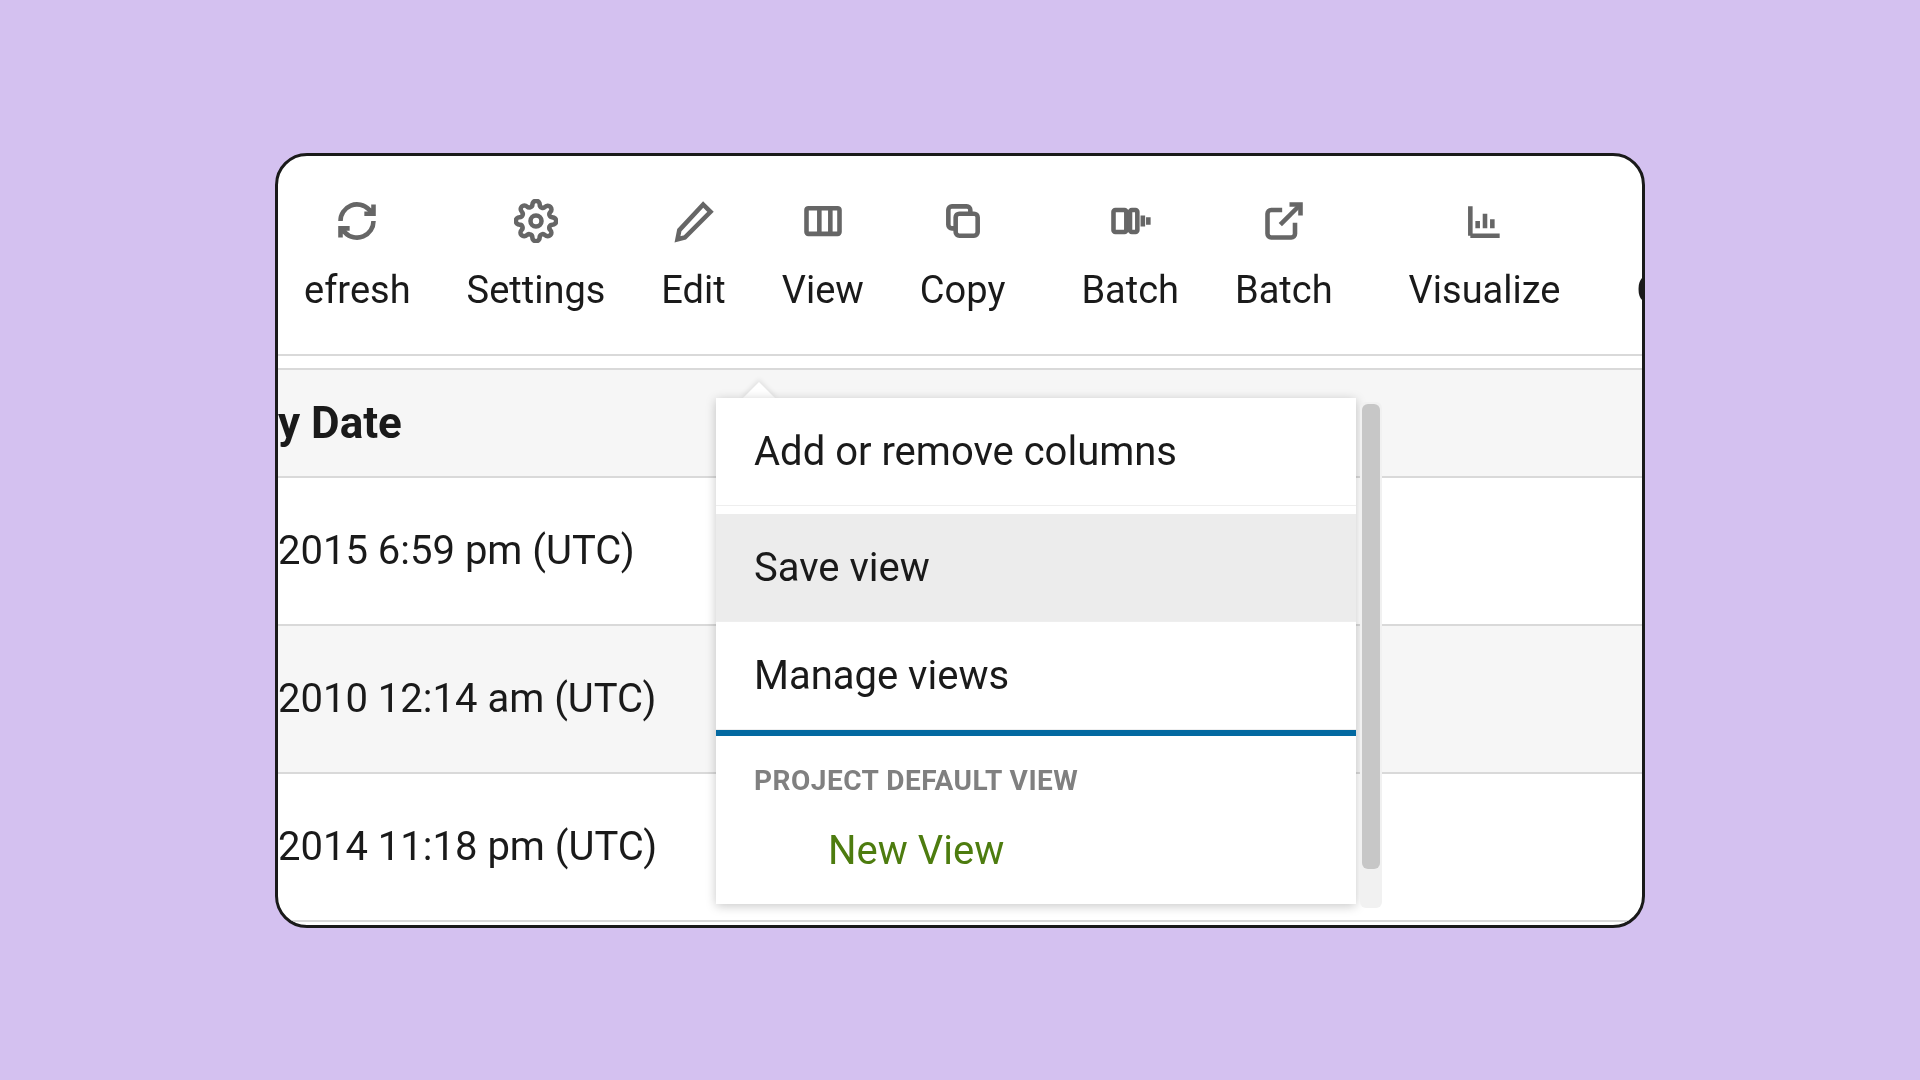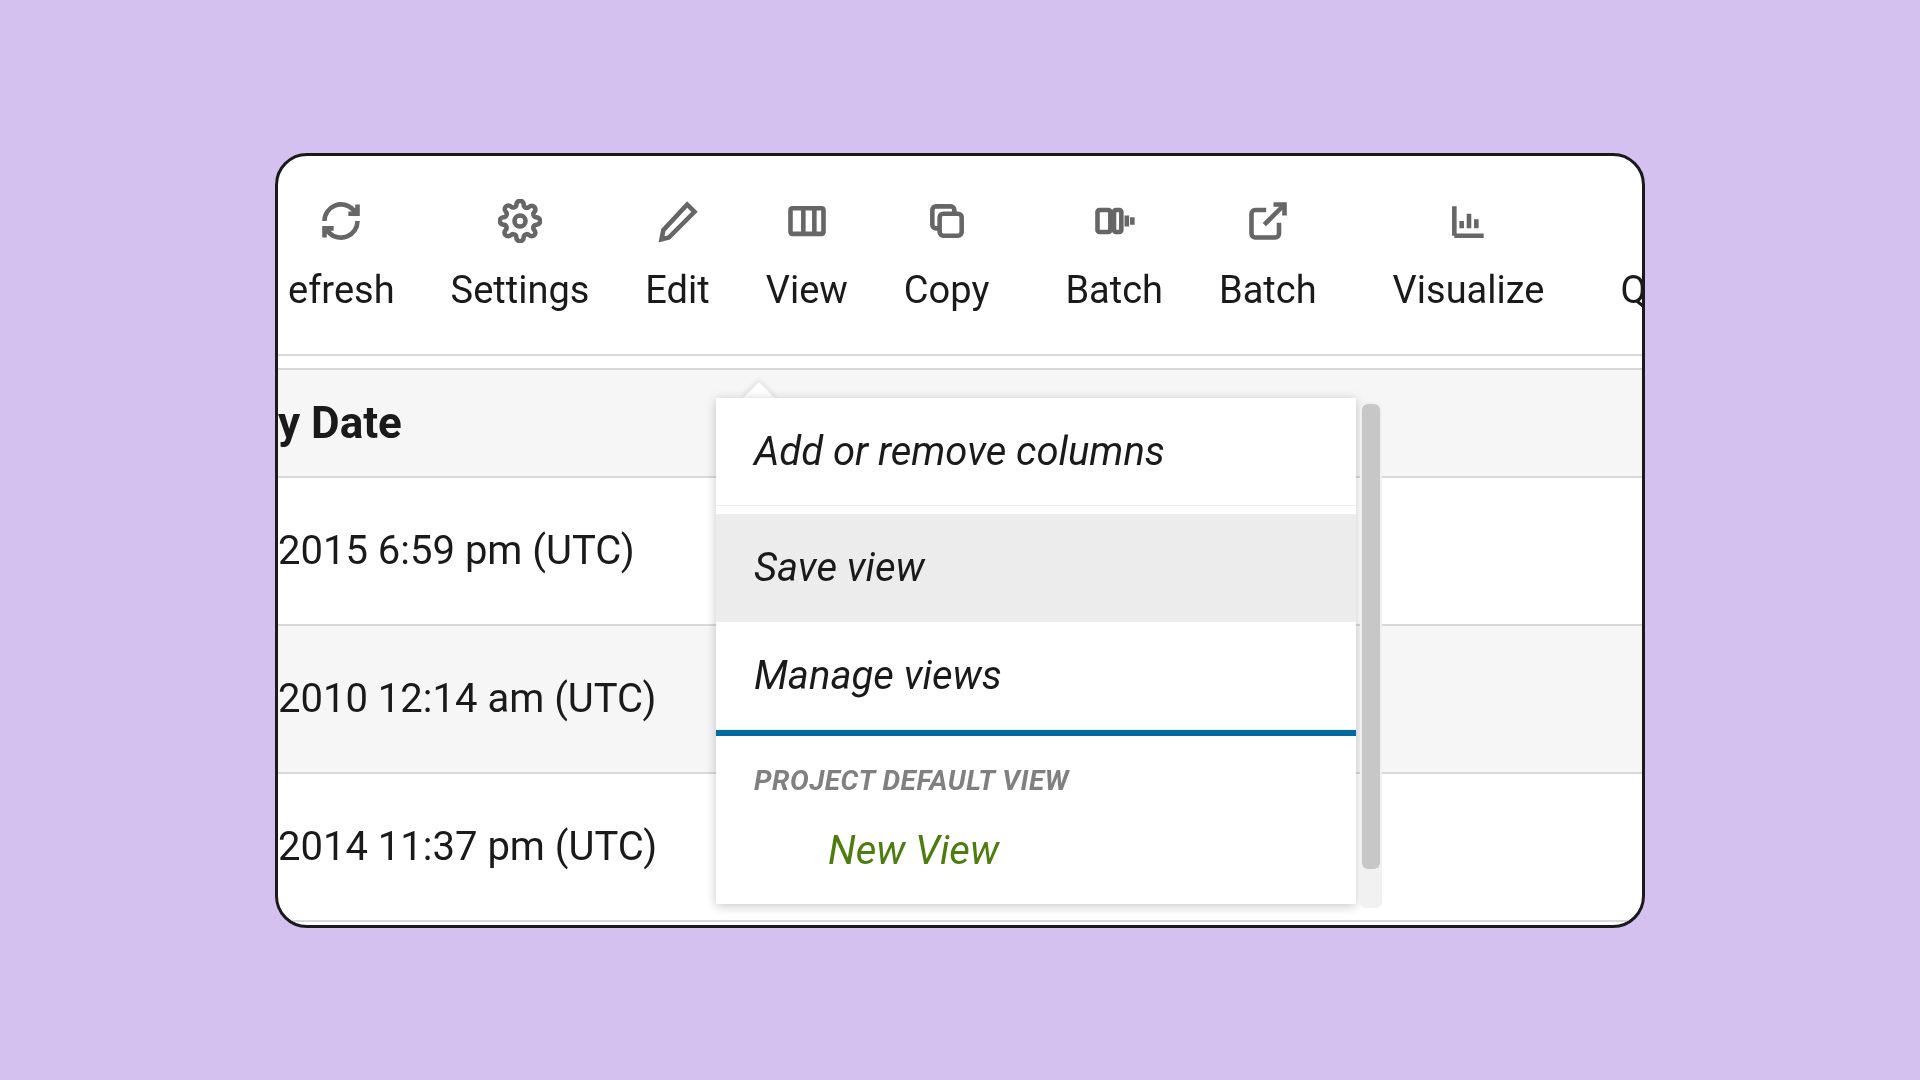--- a/index.html
+++ b/index.html
@@ -22,21 +22,21 @@
   border-radius: 32px;
   overflow: hidden;
   position: relative;
 }
 
 .toolbar {
   display: flex;
   align-items: flex-end;
   height: 200px;
   border-bottom: 2px solid #d9d9d9;
-  padding-left: 0;
+  padding-left: 16px;
 }
 
 .toolbar-item {
   display: flex;
   flex-direction: column;
   align-items: center;
   justify-content: center;
   padding: 0 28px;
   cursor: pointer;
   height: 100%;
@@ -125,21 +125,20 @@
   top: -16px;
   left: 25px;
   filter: drop-shadow(0 -3px 2px rgba(0,0,0,0.08));
 }
 
 .dropdown {
   width: 640px;
   background: #fff;
   box-shadow: 0 2px 10px rgba(0,0,0,0.22);
   position: relative;
-  font-style: italic;
 }
 
 .dropdown-item {
   padding: 30px 38px;
   font-size: 40px;
   color: #1a1a1a;
   cursor: pointer;
   border-bottom: 1px solid #eee;
 }
 
@@ -294,21 +293,21 @@
       <span>y Date</span>
     </div>
 
     <div class="row">
       <span>2015 6:59 pm (UTC)</span>
     </div>
     <div class="row">
       <span>2010 12:14 am (UTC)</span>
     </div>
     <div class="row">
-      <span>2014 11:37 pm (UTC)</span>
+      <span>2014 11:18 pm (UTC)</span>
     </div>
 
     <div class="dropdown-wrap">
       <div class="dropdown-caret"></div>
       <div class="dropdown">
         <div class="dropdown-item">
           <span>Add or remove columns</span>
         </div>
         <div class="dropdown-item hover">
           <span>Save view</span>

